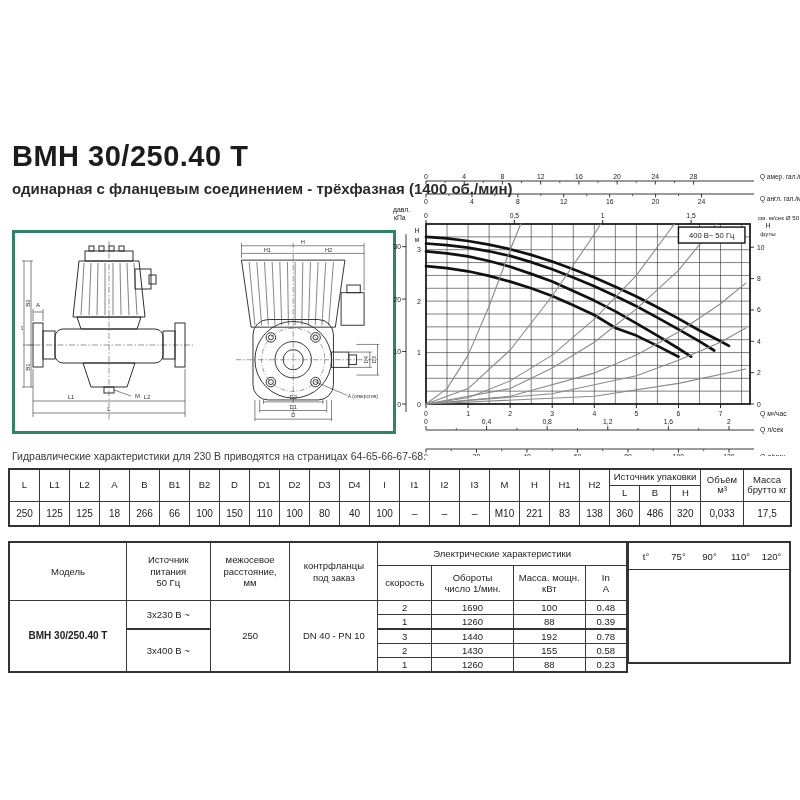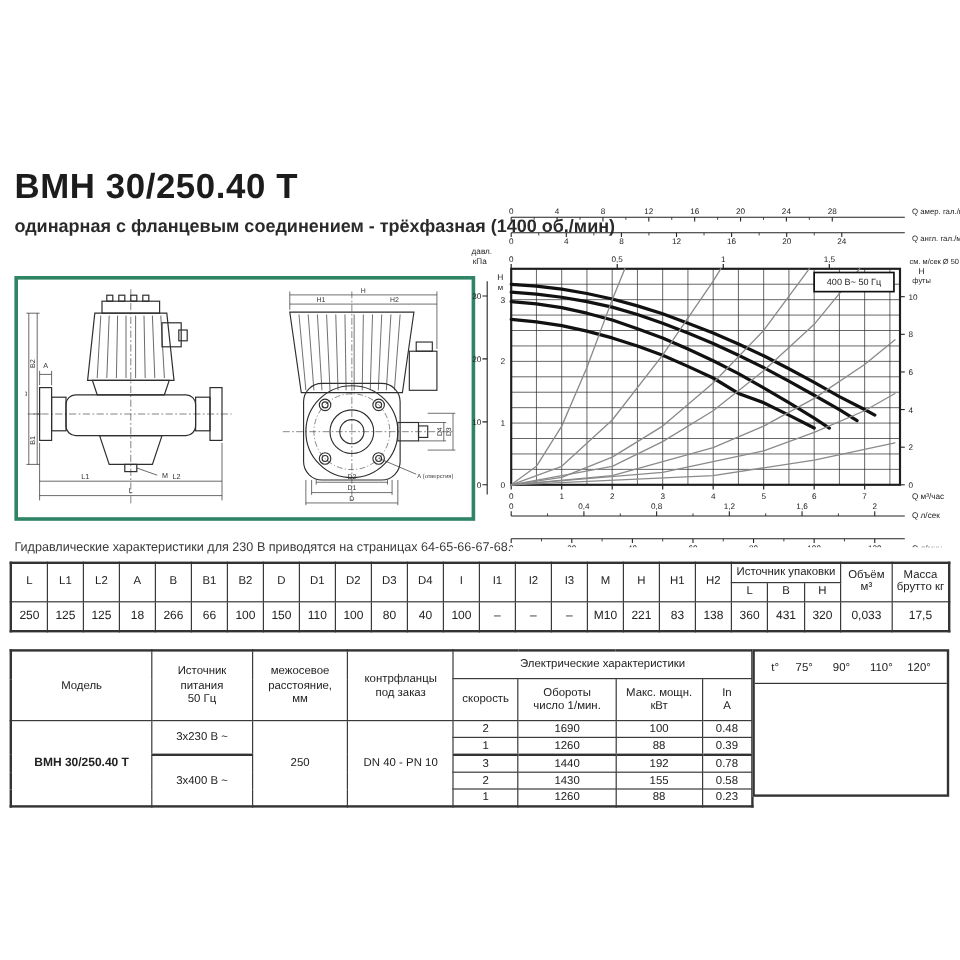--- a/index.html
+++ b/index.html
@@ -29,21 +29,21 @@
   #elec-table .model-cell{font-weight:bold;font-size:10px;}
   #elec-table tr.grp td{border-top:2px solid #333;}
   #elec-table{border:2px solid #333;}
   #dim-table{border:2px solid #333;}
   #mp-box{position:absolute;left:619px;top:0;width:164px;height:123px;border:2px solid #333;background:#fff;box-sizing:border-box;}
   #mp-title{height:50px;border-bottom:2px solid #333;display:flex;align-items:center;justify-content:center;text-align:center;font-size:9.5px;white-space:pre-line;line-height:1.35;}
   .mp-row{display:flex;align-items:center;font-size:9.5px;}
   #mp-temps{height:26px;border-bottom:1.5px solid #333;}
   #mp-vals{height:41px;}
   .mp-c0{width:34px;text-align:center;}
-  .mp-c{width:31px;text-align:left;}
+  .mp-c{width:31px;text-align:center;}
   #mp-unit{font-size:6.5px;}
 </style>
 </head>
 <body>
 
 <div class="abs" id="page-title">BMH 30/250.40 T</div>
 <div class="abs" id="page-subtitle">одинарная с фланцевым соединением - трёхфазная (1400 об./мин)</div>
 
 <div class="abs" id="draw-box">
 
@@ -431,21 +431,21 @@
           <td>40</td>
           <td>100</td>
           <td>–</td>
           <td>–</td>
           <td>–</td>
           <td>M10</td>
           <td>221</td>
           <td>83</td>
           <td>138</td>
           <td>360</td>
-          <td>431</td>
+          <td>486</td>
           <td>320</td>
           <td>0,033</td>
           <td>17,5</td>
         </tr>
       </tbody>
     </table>
 </div>
 
 <div class="abs" id="elec-wrap">
   <table id="elec-table">
@@ -469,21 +469,21 @@
 расстояние,
 мм</th>
       <th rowspan="2">контрфланцы
 под заказ</th>
       <th colspan="4">Электрические характеристики</th>
     </tr>
     <tr class="h2">
       <th>скорость</th>
       <th>Обороты
 число 1/мин.</th>
-      <th>Макс. мощн.
+      <th>Масса. мощн.
 кВт</th>
       <th>In
 А</th>
     </tr>
     <tr>
       <td rowspan="5" class="model-cell">BMH 30/250.40 T</td>
       <td rowspan="2">3x230 В ~</td>
       <td rowspan="5">250</td>
       <td rowspan="5">DN 40 - PN 10</td>
       <td>2</td>

